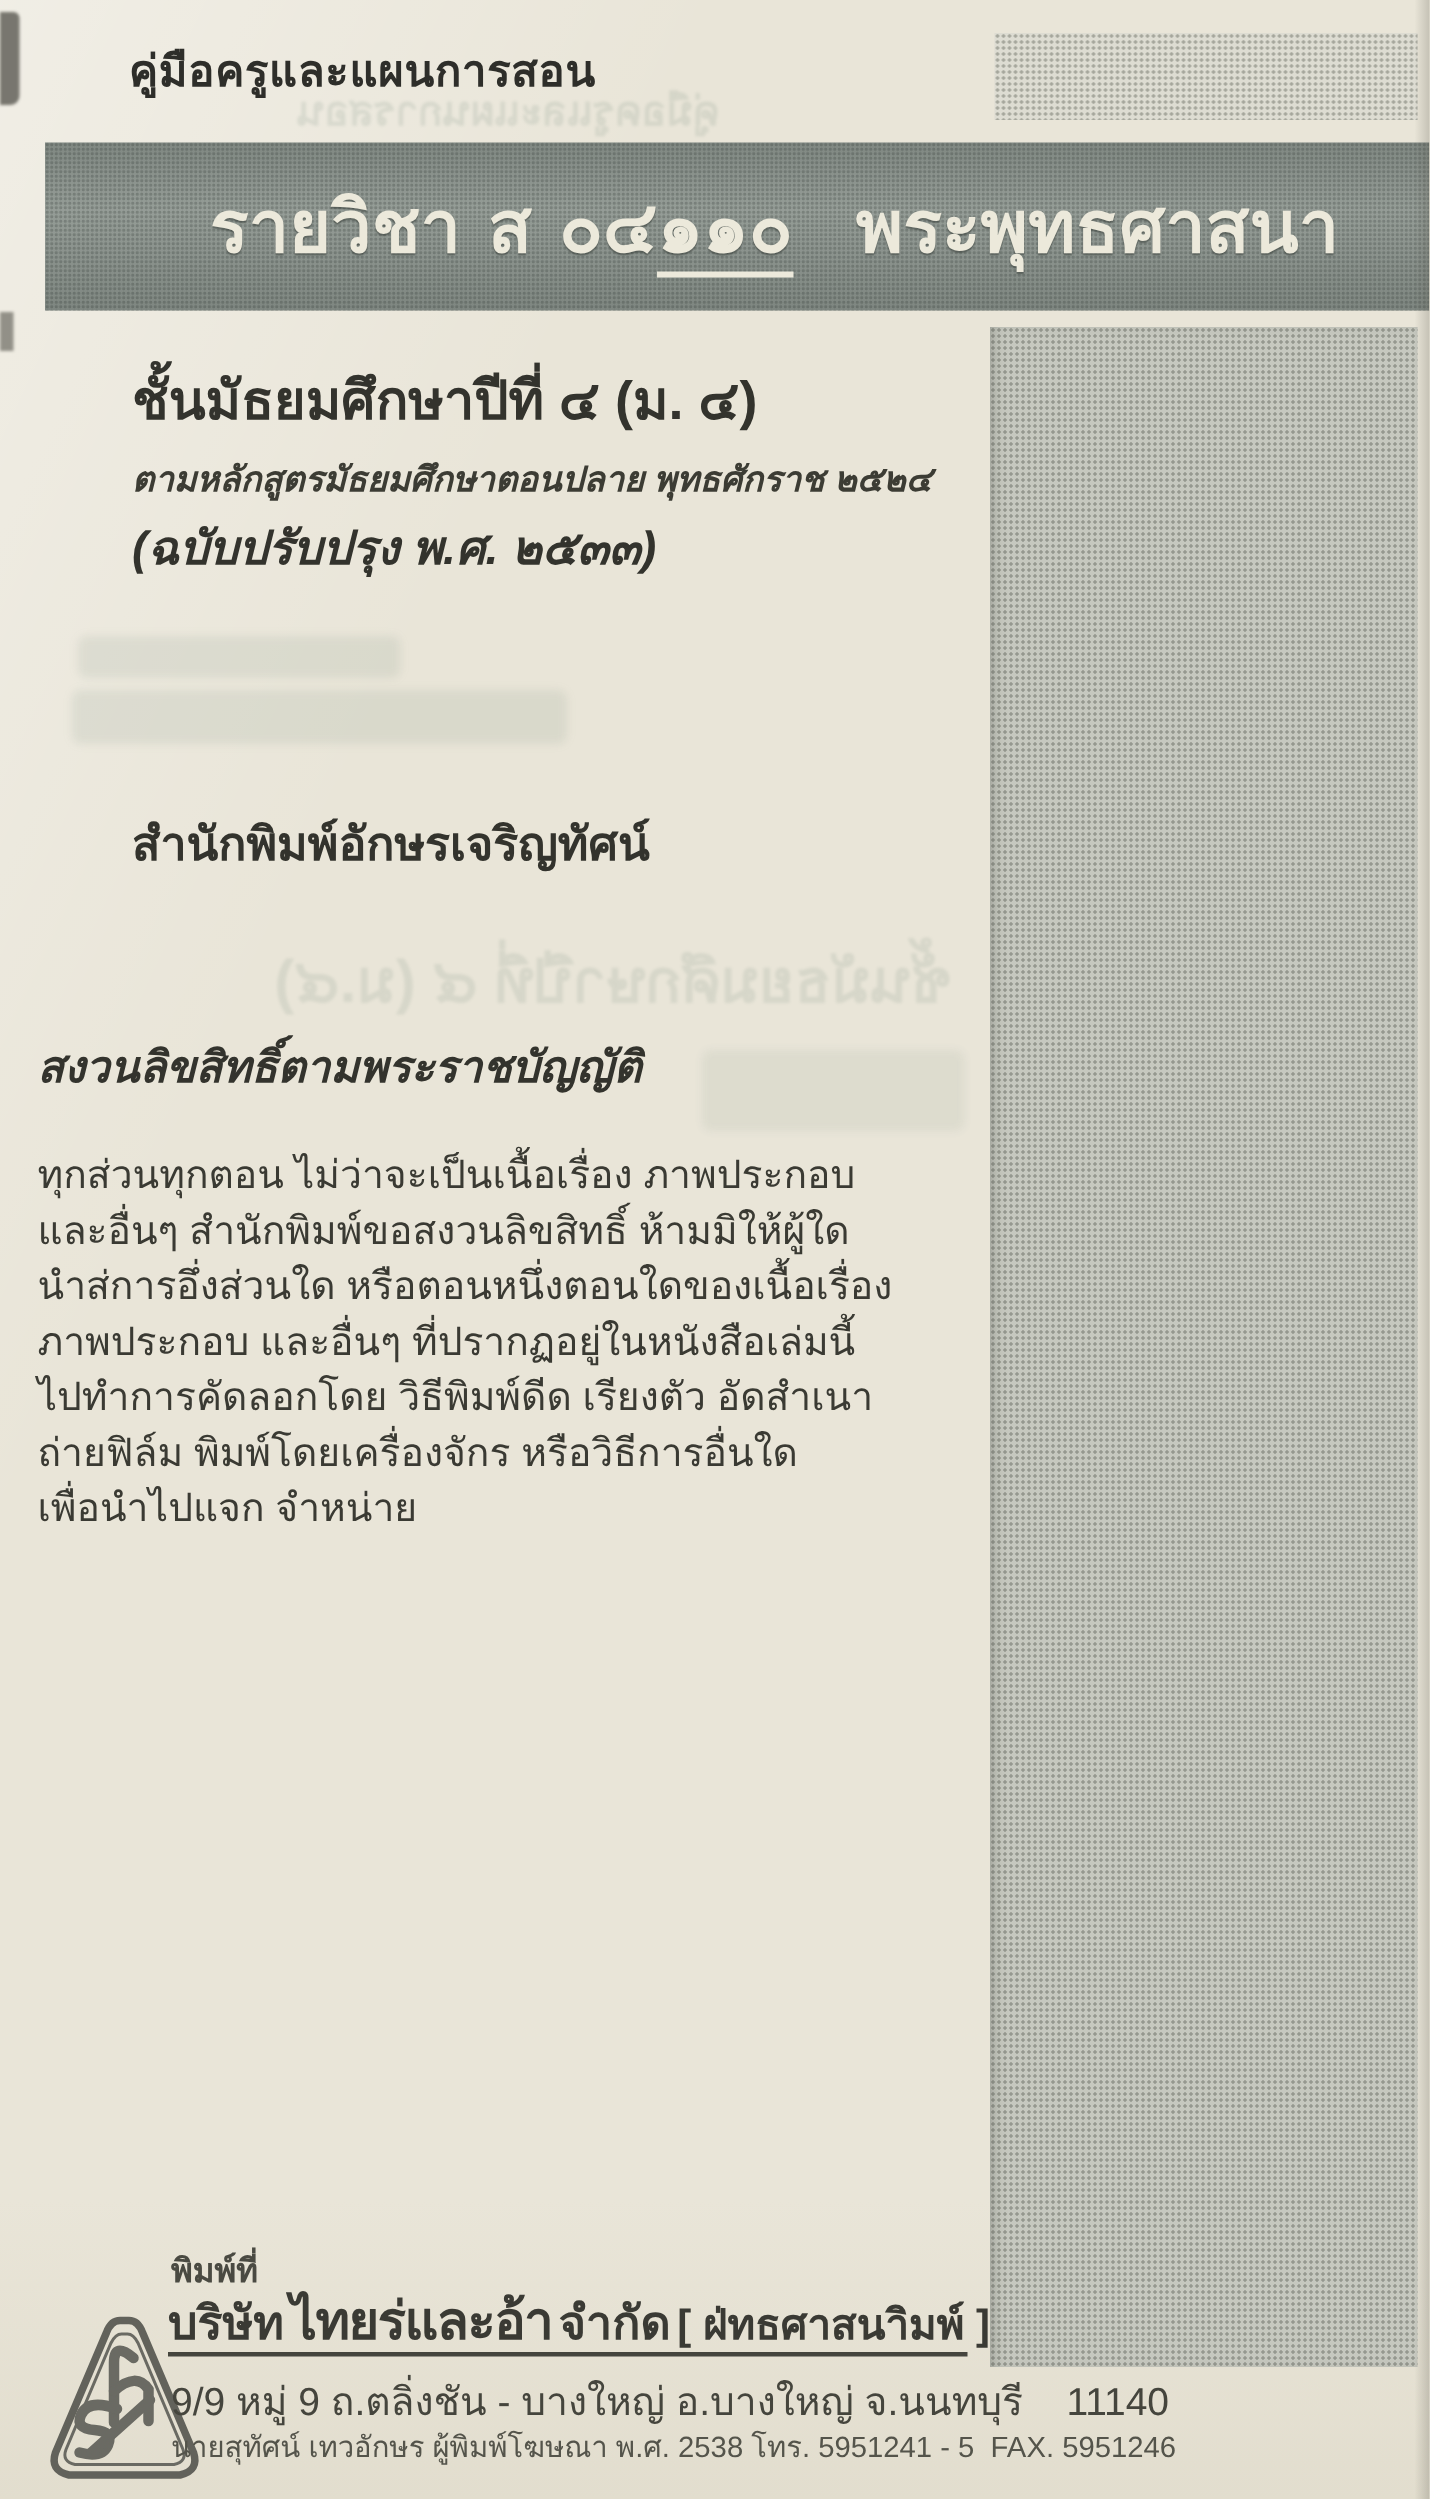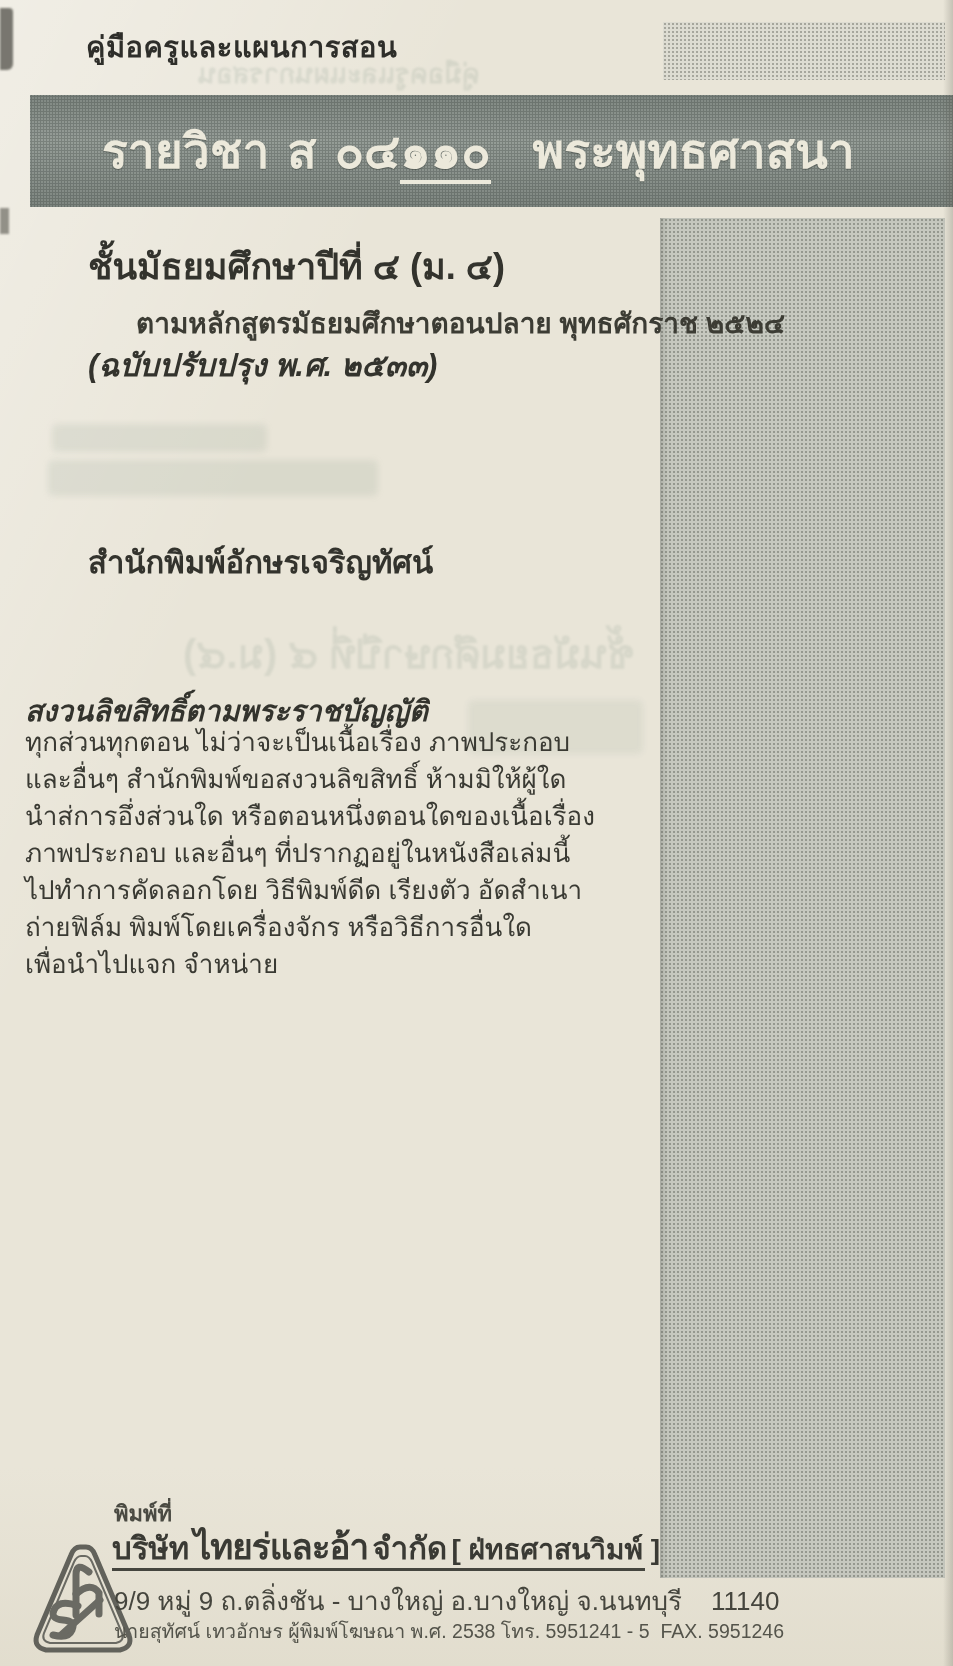--- a/index.html
+++ b/index.html
@@ -58,56 +58,56 @@
   .banner {
     position: absolute; left: 30px; top: 95px; width: 923px; height: 112px;
     background-color: #8f9791;
     background-image:
       radial-gradient(rgba(40,48,44,0.25) 1px, transparent 1.3px),
       linear-gradient(180deg, rgba(60,68,64,0.18), rgba(255,255,255,0.06) 40%, rgba(50,58,54,0.18));
     background-size: 3px 3px, 100% 100%;
     display: flex; align-items: center;
   }
   .banner-text {
-    margin-left: 72px;
+    margin-left: 110px;
     font-size: 48px; font-weight: bold; color: #ece9db;
     text-shadow: 0 1px 1px rgba(60,66,62,0.6);
     white-space: nowrap;
   }
   .banner-text .sp-sm { display: inline-block; width: 18px; }
   .banner-text .sp-lg { display: inline-block; width: 42px; }
   .code-underlined { border-bottom: 4px solid #ece9db; padding-bottom: 2px; }
 
   .grade-line {
     position: absolute; left: 88px; top: 238px;
     font-size: 36px; font-weight: bold; color: #33332d;
   }
   .curriculum-line {
     position: absolute; left: 88px; top: 301px;
-    font-size: 28px; font-weight: bold; color: #3c3c34; margin-left: 48px;
+    font-size: 23px; font-weight: bold; font-style: italic; color: #3c3c34;
   }
   .revision-line {
     position: absolute; left: 88px; top: 340px;
     font-size: 31px; font-weight: bold; font-style: italic; color: #33332d;
   }
   .department-line {
     position: absolute; left: 88px; top: 487px;
     font-size: 29px; font-weight: bold; color: #33332d;
   }
   .publisher-line {
     position: absolute; left: 88px; top: 537px;
     font-size: 31px; font-weight: bold; color: #33332d;
   }
 
   .copyright-heading {
     position: absolute; left: 25px; top: 688px;
     font-size: 29px; font-weight: bold; font-style: italic; color: #33332d;
   }
   .copyright-body {
-    position: absolute; left: 25px; top: 724px; width: 480px;
+    position: absolute; left: 25px; top: 765px; width: 480px;
     font-size: 26px; color: #3a3a33; font-weight: 500;
   }
   .copyright-body .cline { line-height: 37px; white-space: nowrap; }
 
   
   .ghost { position: absolute; transform: scaleX(-1); color: #5f7a6c; filter: blur(1.2px); pointer-events: none; }
   .ghost-top { left: 60px; top: 52px; width: 420px; font-size: 27px; font-weight: bold; opacity: 0.14; }
   .ghost-grade { left: 35px; top: 622px; width: 600px; font-size: 40px; font-weight: bold; opacity: 0.13; }
   .ghost-smudge {
     position: absolute; background: rgba(106,128,116,0.12); filter: blur(3px);

